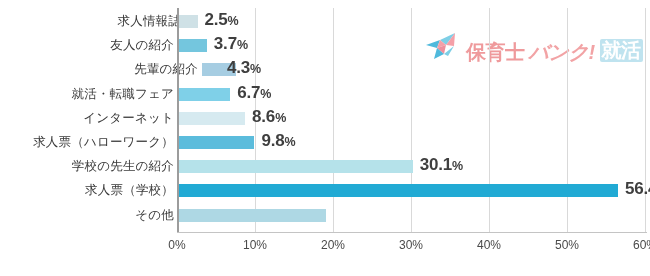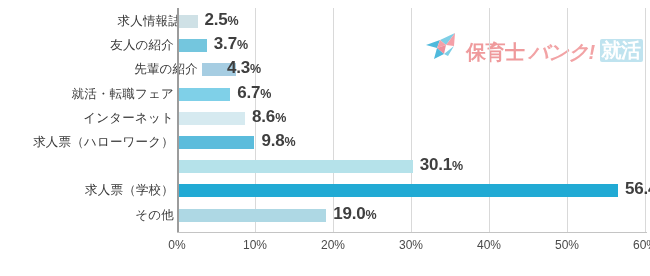--- a/index.html
+++ b/index.html
@@ -196,32 +196,32 @@
       <div class="row-label">インターネット</div>
       <div class="bar" style="width: 67.08px; background: rgb(214, 234, 240);"></div>
       <div class="bar-value" style="left: 252.08px;"><span>8.6</span><span class="pct">%</span></div>
     </div>
     <div class="row" style="top: 131px; text-decoration: underline;">
       <div class="row-label">求人票（ハローワーク）</div>
       <div class="bar" style="width: 76.44px; background: rgb(91, 188, 220);"></div>
       <div class="bar-value" style="left: 261.44px;"><span>9.8</span><span class="pct">%</span></div>
     </div>
     <div class="row" style="top: 155.2px;">
+      <div class="row-label">学校の先生の紹介</div>
       <div class="bar" style="width: 234.78px; background: rgb(181, 226, 234);"></div>
       <div class="bar-value" style="left: 419.78px;"><span>30.1</span><span class="pct">%</span></div>
     </div>
     <div class="row" style="top: 179.4px;">
       <div class="row-label">求人票（学校）</div>
       <div class="bar" style="width: 439.92px; background: rgb(33, 170, 212);"></div>
       <div class="bar-value" style="left: 624.92px;"><span>56.4</span></div>
     </div>
     <div class="row" style="top: 203.6px;">
       <div class="row-label">その他</div>
       <div class="bar" style="width: 148.2px; background: rgb(174, 216, 228);"></div>
-      <div class="bar-value" style="left: 333.2px;"><span>19.0</span><span class="pct">%</span></div>
     </div>
     <div class="xtick" style="left: 177px;">0%</div>
     <div class="xtick" style="left: 255px;">10%</div>
     <div class="xtick" style="left: 333px;">20%</div>
     <div class="xtick" style="left: 411px;">30%</div>
     <div class="xtick" style="left: 489px;">40%</div>
     <div class="xtick" style="left: 567px;">50%</div>
     <div class="xtick" style="left: 645px;">60%</div>
   </div>
 

